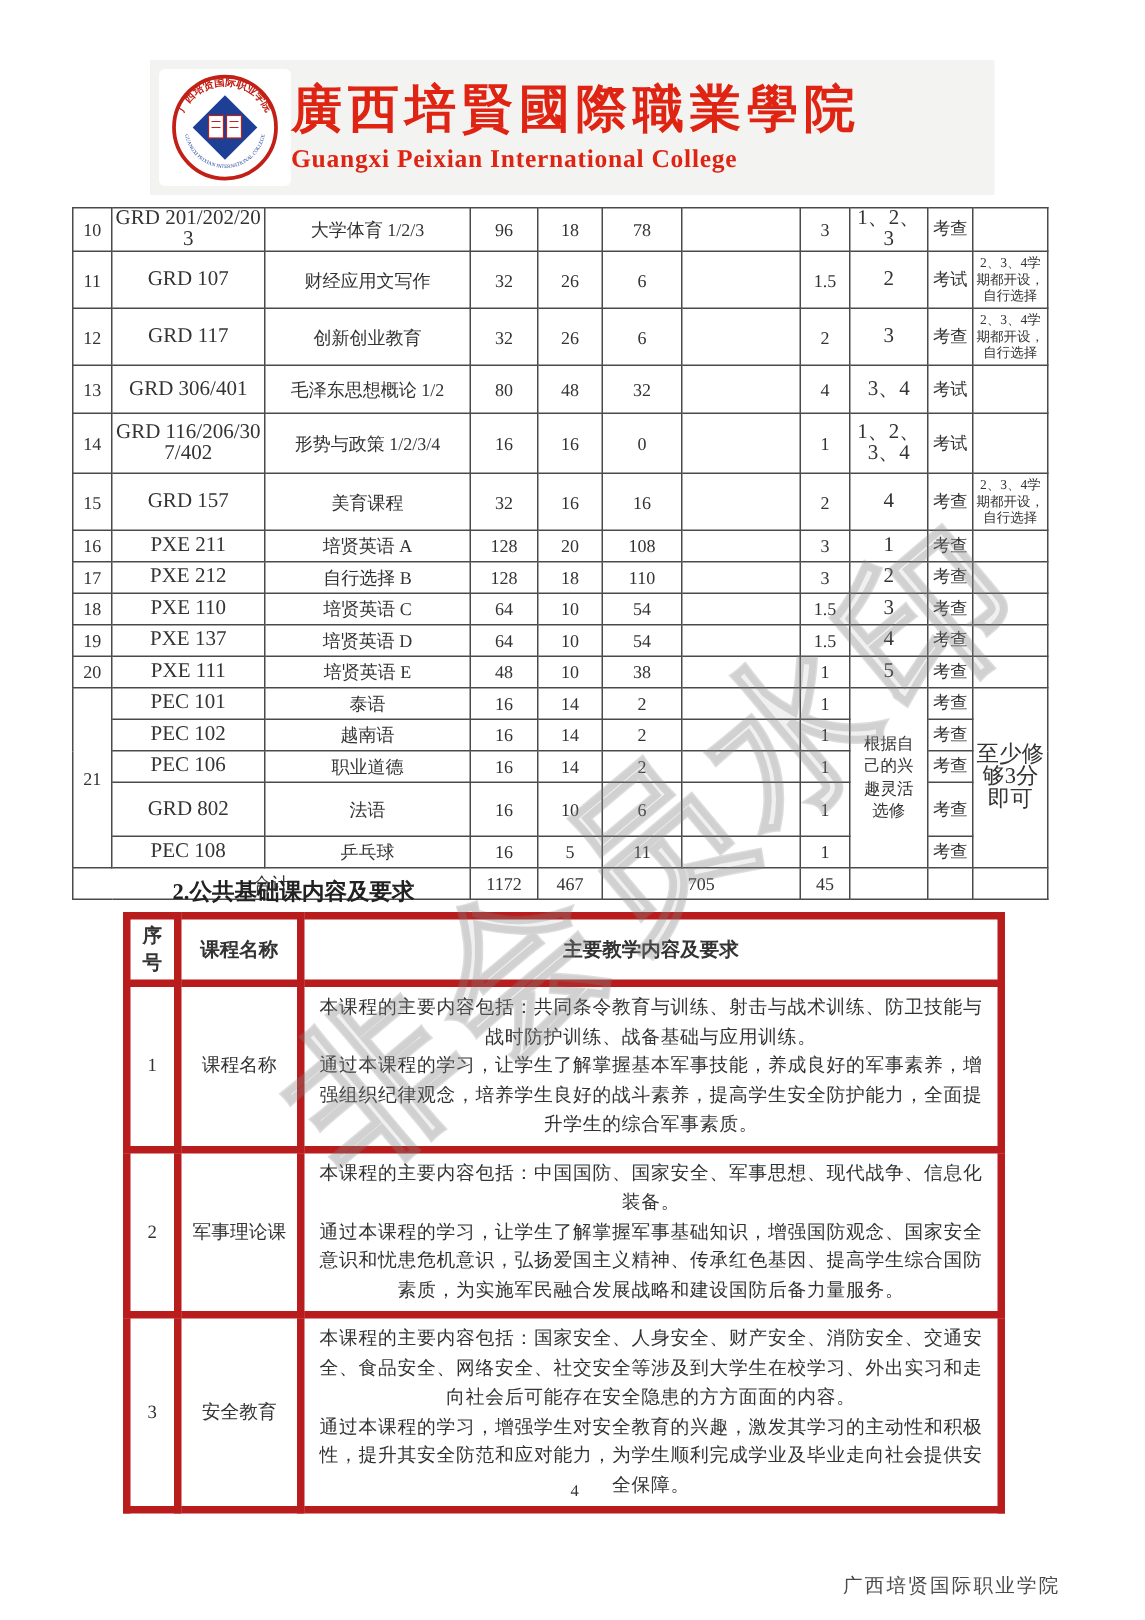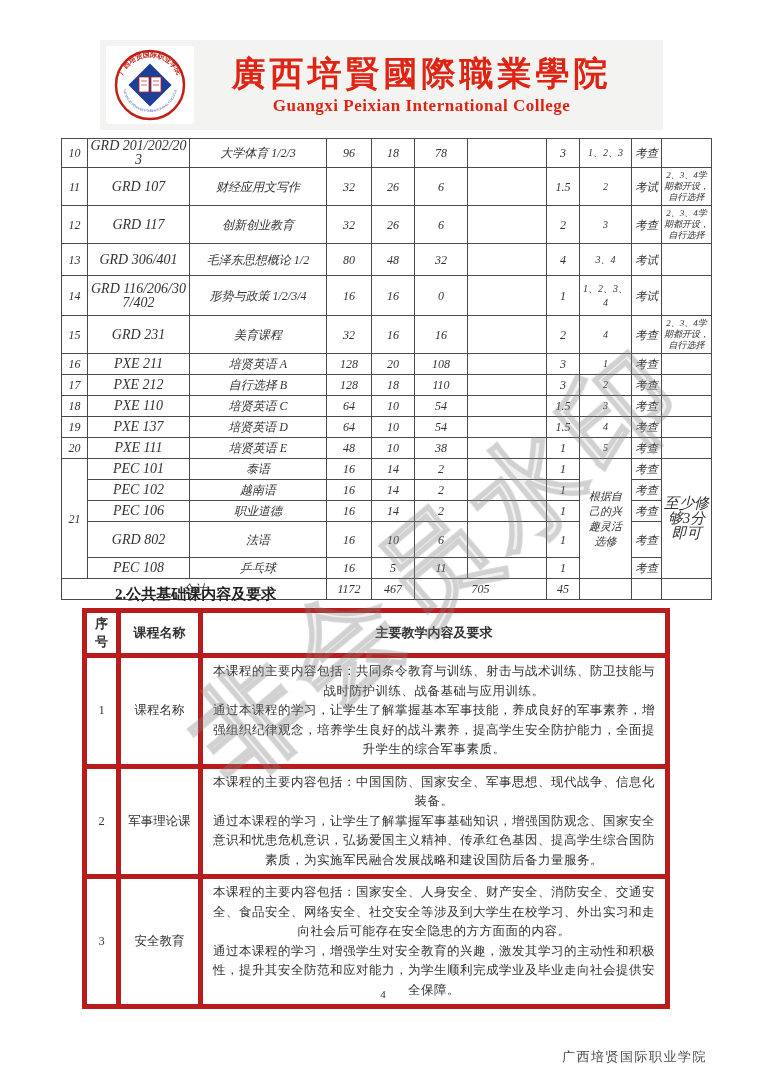--- a/index.html
+++ b/index.html
@@ -3,40 +3,40 @@
 <meta charset="utf-8">
 <style>
   html,body{margin:0;padding:0;background:#ffffff;}
   .page{position:relative;width:763px;height:1080px;background:#ffffff;overflow:hidden;
         font-family:"Liberation Serif","DejaVu Serif",serif;color:#333333;}
 
   
   .header-band{position:absolute;left:100px;top:40px;width:563px;height:90px;background:#f3f3f1;
                display:flex;align-items:center;}
   .logo{margin-left:6px;flex:0 0 auto;}
-  .title-block{flex:1;text-align:center;padding-right:14px;}
+  .title-block{flex:1;padding-right:14px;}
   .title-zh{font-size:34px;font-weight:bold;color:#e02413;letter-spacing:4px;line-height:40px;
             font-family:"Liberation Serif","DejaVu Serif",serif;}
   .title-en{font-size:17px;font-weight:bold;color:#e02413;margin-top:2px;letter-spacing:0.5px;
             font-family:"Liberation Serif","DejaVu Serif",serif;}
 
   
   .watermark{position:absolute;left:160px;top:700px;z-index:5;white-space:nowrap;pointer-events:none;
              font-size:112px;font-weight:bold;letter-spacing:8px;
              color:rgba(130,130,130,0.12);-webkit-text-stroke:2px rgba(130,130,130,0.28);
              transform:rotate(-40deg);transform-origin:0 0;}
 
   
   table{border-collapse:collapse;table-layout:fixed;}
-  .t1{position:absolute;left:61px;top:138px;width:650px;font-style:italic;}
+  .t1{position:absolute;left:48px;top:138px;width:650px;}
   .t1 td{border:1px solid #4a4a4a;text-align:center;vertical-align:middle;
          padding:0 2px;overflow:hidden;font-size:12px;line-height:14px;}
   .t1 .num{font-size:12px;}
   .t1 .code{font-size:14px;word-break:break-all;}
-  .t1 .sem{font-size:10px;}
+  .t1 .sem{font-size:14px;}
   .t1 .exam{font-size:11.5px;}
   .t1 .remark{font-size:9px;line-height:11px;padding:0 1px;}
   .t1 .sem-note{font-size:11px;line-height:15px;padding:0 6px;}
   .t1 .remark-merge{font-size:15px;line-height:15px;}
 
   
   .sec2-heading{position:absolute;left:115px;top:585px;font-size:15px;font-weight:bold;color:#222;}
   .t2{position:absolute;left:82px;top:608px;width:583px;}
   .t2 th,.t2 td{border:5px solid #b91c1c;vertical-align:middle;overflow:hidden;}
   .t2 th{font-size:13px;font-weight:bold;text-align:center;padding:2px;}
@@ -160,21 +160,21 @@
         <td class="num">16</td>
         <td class="num">0</td>
         <td></td>
         <td class="num">1</td>
         <td class="sem">1、2、3、4</td>
         <td class="exam">考试</td>
         <td class="remark"></td>
       </tr>
       <tr style="height:38px">
         <td class="num">15</td>
-        <td class="code">GRD 231</td>
+        <td class="code">GRD 157</td>
         <td>美育课程</td>
         <td class="num">32</td>
         <td class="num">16</td>
         <td class="num">16</td>
         <td></td>
         <td class="num">2</td>
         <td class="sem">4</td>
         <td class="exam">考查</td>
         <td class="remark">2、3、4学期都开设，自行选择</td>
       </tr>

